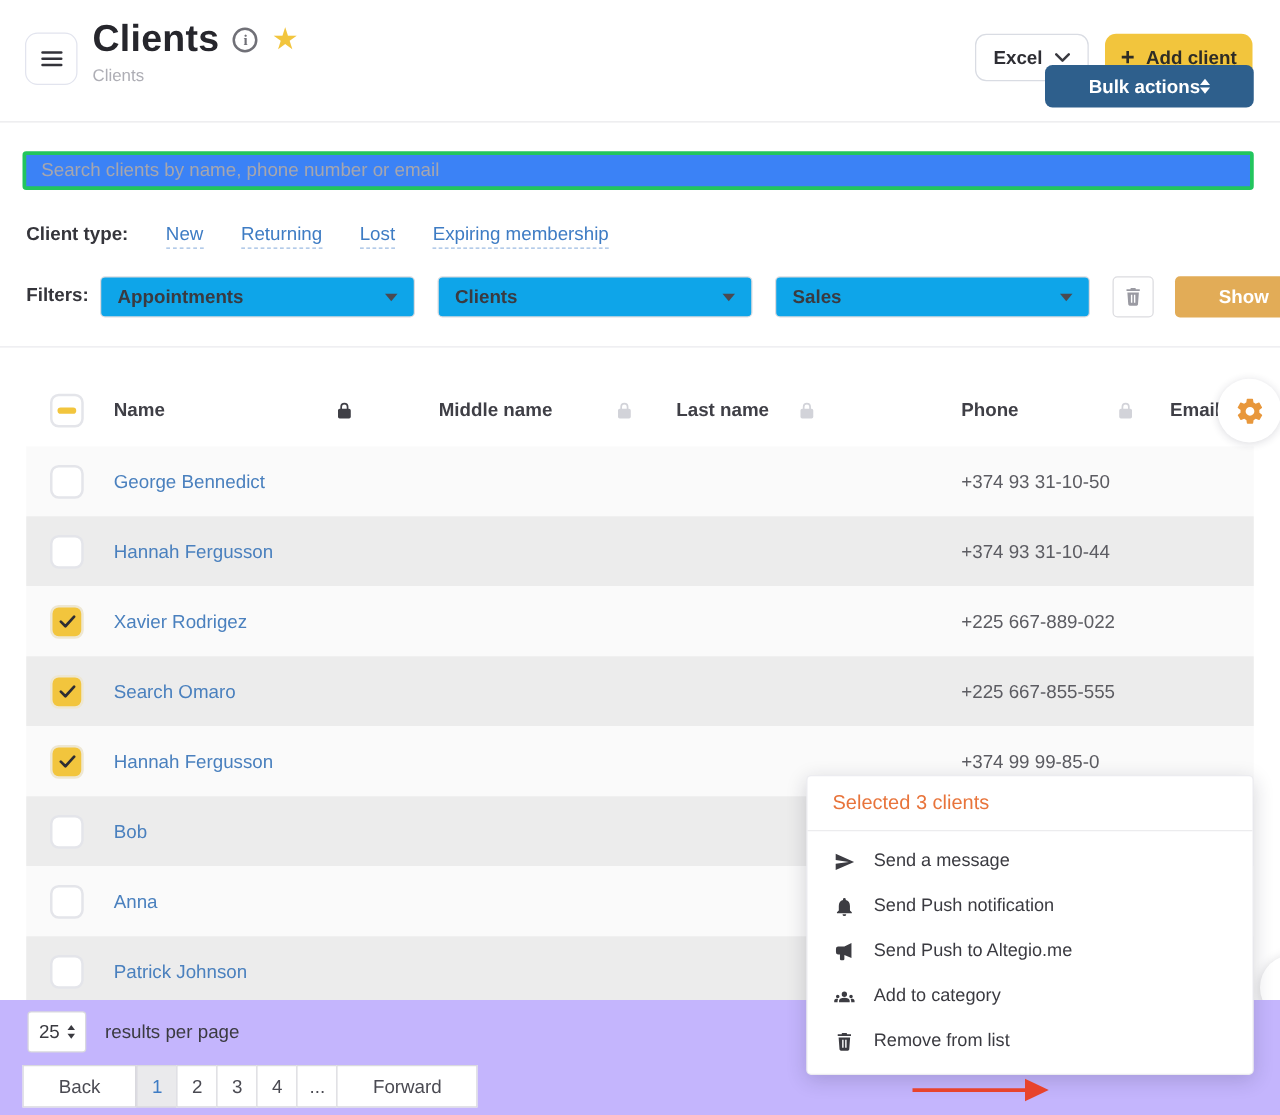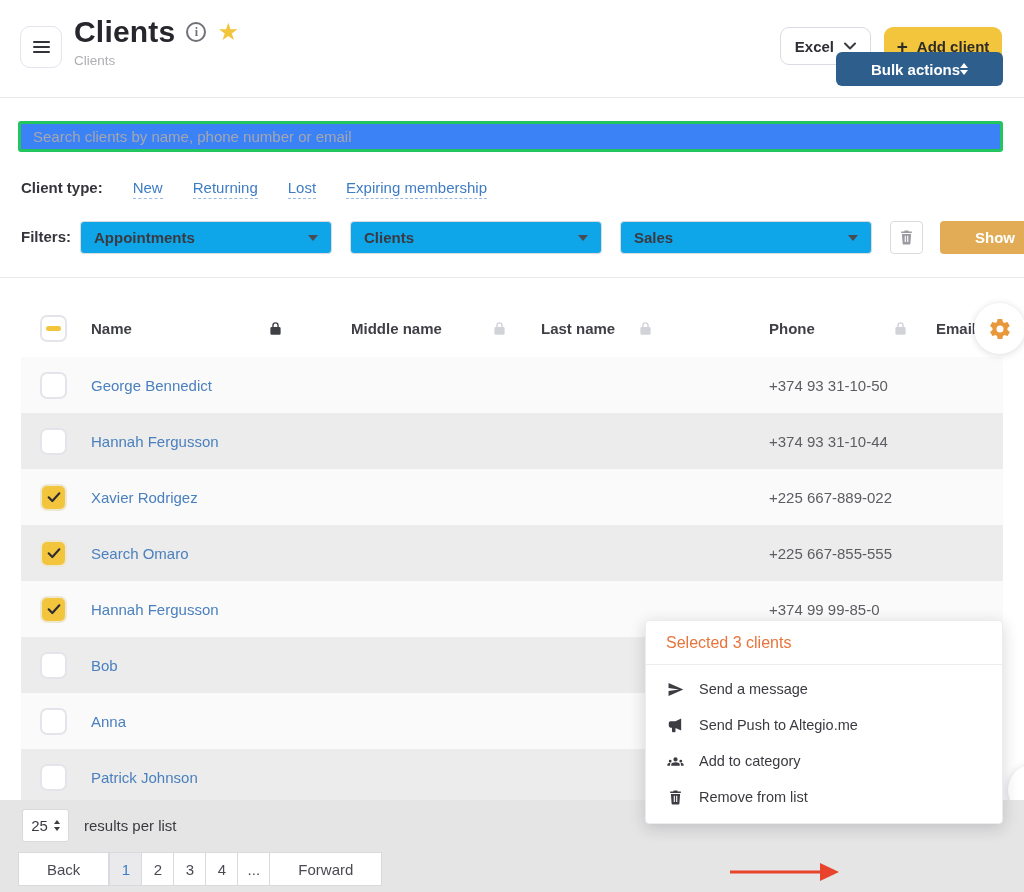--- a/index.html
+++ b/index.html
@@ -67,21 +67,21 @@
 
   
   .bulk-menu { position:absolute; left:645px; top:620px; width:358px; background:#fff; border:1px solid #ececf0; border-radius:4px; box-shadow:0 4px 16px rgba(30,30,50,.18); z-index:30; padding-bottom:8px; }
   .bm-header { padding:13px 20px 12px; font-size:16px; color:#e8743b; border-bottom:1px solid #ececee; }
   .bm-item { display:flex; align-items:center; height:36px; padding:0 20px; gap:14px; font-size:14.5px; color:#3a3a40; cursor:pointer; }
   .bm-item:first-of-type { margin-top:6px; }
   .bm-icon { width:19px; display:flex; justify-content:center; color:#3c3c42; }
   .bm-icon svg { width:17px; height:17px; }
 
   
-  .footer { position:absolute; left:0; top:800px; width:1024px; height:92px; background:#e5e5e5; z-index:10; }
+  .footer { position:absolute; left:0; top:800px; width:1024px; height:92px; background:#c4b5fd; z-index:10; }
   .perpage-box { position:absolute; left:22px; top:9px; width:47px; height:33px; border:1px solid #d9d9de; border-radius:3px; background:#fff; display:flex; align-items:center; justify-content:center; gap:6px; font-size:15px; color:#3a3a40; cursor:pointer; }
   .perpage-label { position:absolute; left:84px; top:17px; font-size:15px; color:#3a3a40; }
   .pagenav { position:absolute; left:18px; top:52px; display:flex; }
   .pg-btn { height:34px; min-width:33px; padding:0 28px; border:1px solid #d9d9de; background:#fff; margin-left:-1px; display:flex; align-items:center; justify-content:center; font-size:15px; color:#4a4a52; cursor:pointer; }
   .pg-btn:first-child { margin-left:0; }
   .pg-btn.page { padding:0; width:33px; }
   .pg-btn.active { background:#eaeaec; color:#3e7cc4; }
   .bulk-btn { position:absolute; right:21px; top:52px; height:34px; width:167px; background:#2e5f8c; border:none; border-radius:6px; color:#fff; font-size:15px; font-weight:700; display:flex; align-items:center; justify-content:center; gap:0; cursor:pointer; z-index:40; font-family:inherit; }
   .sort-arrows { display:flex; flex-direction:column; gap:2.5px; }
   .sort-arrows .up { width:0;height:0;border-left:4.5px solid transparent;border-right:4.5px solid transparent;border-bottom:5px solid currentColor; }
@@ -345,20 +345,28 @@
         <span class="bm-icon">
           <svg viewBox="0 0 24 24" fill="currentColor">
             <path d="M2.2 21.2 23 12 2.2 2.8l-.01 7.2L17 12 2.19 14z"></path>
           </svg>
         </span>
         <span>Send a message</span>
       </div>
       <div class="bm-item">
         <span class="bm-icon">
           <svg viewBox="0 0 24 24" fill="currentColor">
+            <path d="M12 22.4a2.1 2.1 0 0 0 2.1-2.1H9.9A2.1 2.1 0 0 0 12 22.4zm6.3-6.3v-5.2c0-3.2-1.7-5.9-4.7-6.6v-.7a1.6 1.6 0 0 0-3.2 0v.7c-3 .7-4.7 3.4-4.7 6.6v5.2l-2.1 2.1v1h16.8v-1l-2.1-2.1z"></path>
+          </svg>
+        </span>
+        <span>Send Push notification</span>
+      </div>
+      <div class="bm-item">
+        <span class="bm-icon">
+          <svg viewBox="0 0 24 24" fill="currentColor">
             <path d="M20 2v17l-8-3.6V20a1.5 1.5 0 0 1-1.5 1.5h-2A1.5 1.5 0 0 1 7 20v-5H5a2.5 2.5 0 0 1-2.5-2.5v-4A2.5 2.5 0 0 1 5 6h7l8-4z"></path>
           </svg>
         </span>
         <span>Send Push to Altegio.me</span>
       </div>
       <div class="bm-item">
         <span class="bm-icon">
           <svg viewBox="0 0 24 24" fill="currentColor">
             <path d="M12 12.9c1.6 0 3.1.4 4.2.9 1.1.5 1.8 1.6 1.8 2.7V18H6v-1.5c0-1.1.7-2.2 1.8-2.7 1.1-.5 2.6-.9 4.2-.9zM12 6a3 3 0 1 1 0 6 3 3 0 0 1 0-6zM4.5 9.5a2 2 0 1 1 0 4 2 2 0 0 1 0-4zm15 0a2 2 0 1 1 0 4 2 2 0 0 1 0-4zM4.9 14.6c-.4.7-.6 1.4-.6 2.2V18H.5v-1.3c0-1 .6-1.8 1.5-2.2.8-.3 1.9-.4 2.9.1zm14.2 0c1-.5 2.1-.4 2.9-.1.9.4 1.5 1.2 1.5 2.2V18h-3.8v-1.2c0-.8-.2-1.5-.6-2.2z"></path>
           </svg>
@@ -377,21 +385,21 @@
 </div>
 
 <div class="footer">
   <div class="perpage-box">
     <span>25</span>
     <span class="sort-arrows mini-sort" style="color:#3a3a40">
         <span class="up"></span>
         <span class="dn"></span>
       </span>
   </div>
-  <span class="perpage-label">results per list</span>
+  <span class="perpage-label">results per page</span>
   <div class="pagenav">
     <button class="pg-btn">Back</button>
     <span id="pageButtons" style="display:flex">
         <button class="pg-btn page active">1</button>
         <button class="pg-btn page">2</button>
         <button class="pg-btn page">3</button>
         <button class="pg-btn page">4</button>
         <button class="pg-btn page">...</button>
       </span>
     <button class="pg-btn">Forward</button>

